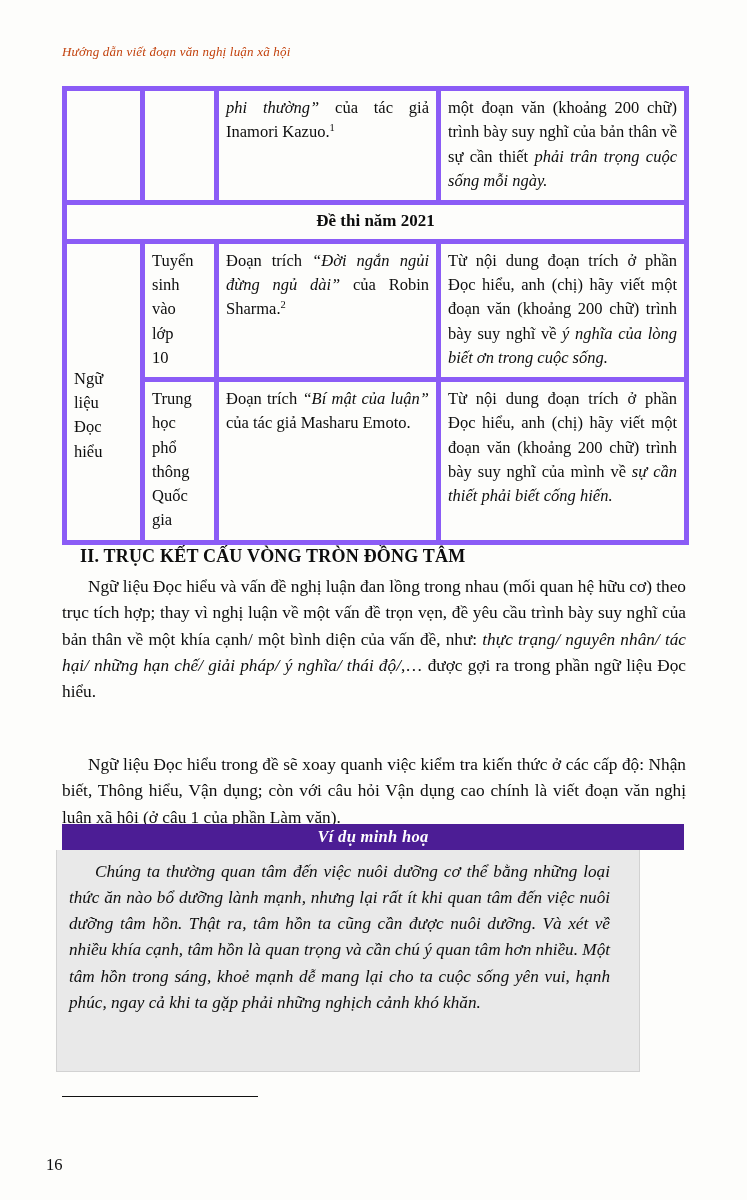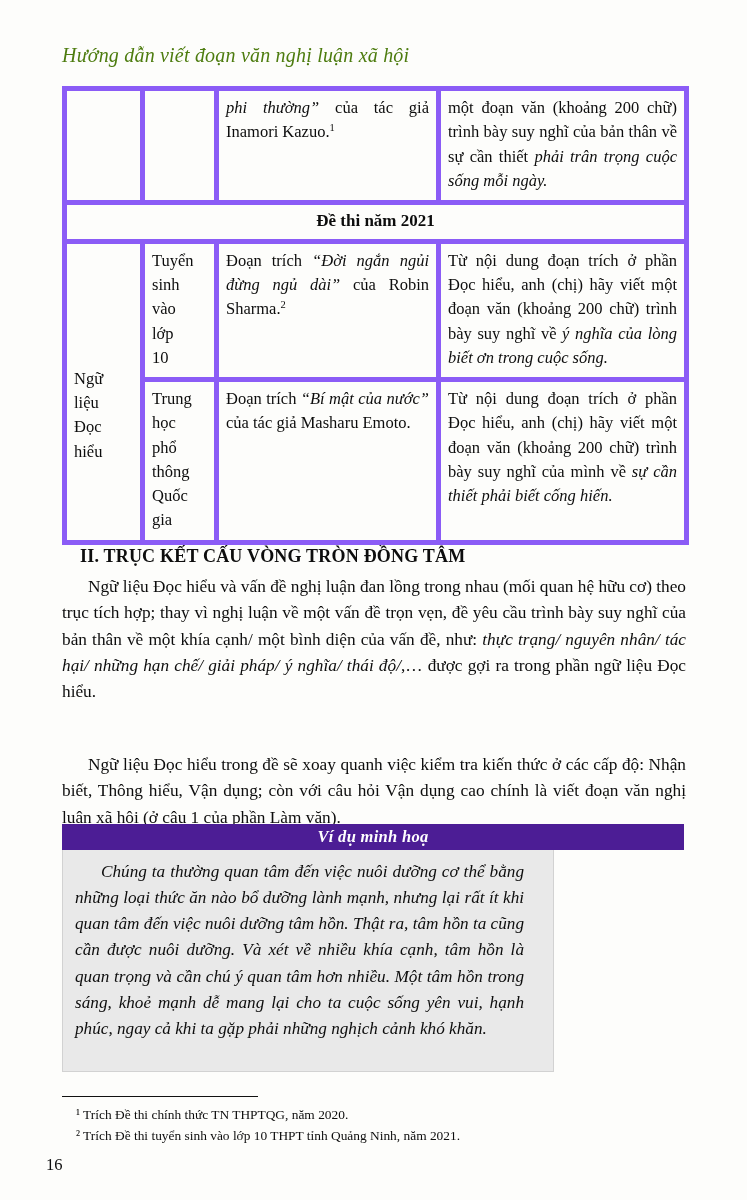--- a/index.html
+++ b/index.html
@@ -20,23 +20,23 @@
     left: 0; top: 0;
     width: 747px;
     height: 1200px;
     background: #fdfdfb;
   }
   .header {
     position: absolute;
     left: 62px;
     top: 44px;
     font-style: italic;
-    font-size: 20px;
+    font-size: 13px;
     letter-spacing: 0.2px;
-    color: #4d7c0f;
+    color: #c2410c;
   }
 
   
   .tbl {
     position: absolute;
     left: 62px;
     top: 86px;
     width: 622px;
     border-collapse: collapse;
     table-layout: fixed;
@@ -106,23 +106,23 @@
     font-weight: bold;
     font-style: italic;
     font-size: 16.5px;
     display: flex;
     align-items: center;
     justify-content: center;
     letter-spacing: 0.3px;
   }
   .example-box {
     position: absolute;
-    left: 62px;
+    left: 56px;
     top: 850px;
-    width: 492px;
+    width: 584px;
     min-height: 222px;
     background: #e9e9e9;
     border: 1px solid #d2d2d2;
     border-top: none;
     box-sizing: border-box;
     padding: 9px 29px 10px 12px;
   }
   .example-box p {
     margin: 0 0 2px 0;
     font-style: italic;
@@ -194,21 +194,21 @@
           Đoạn trích <span class="it">“Đời ngắn ngủi đừng ngủ dài”</span> của Robin Sharma.<sup>2</sup>
         </td>
         <td class="j-both">
           Từ nội dung đoạn trích ở phần Đọc hiểu, anh (chị) hãy viết một đoạn văn (khoảng 200 chữ) trình bày suy nghĩ về <span class="it">ý nghĩa của lòng biết ơn trong cuộc sống.</span>
         </td>
       </tr>
 
       <tr>
         <td>Trung<br>học<br>phổ<br>thông<br>Quốc<br>gia</td>
         <td class="sharma">
-          Đoạn trích <span class="it">“Bí mật của nước”</span> của tác giả Masharu Emoto.
+          Đoạn trích <span class="it">“Bí mật của luận”</span> của tác giả Masharu Emoto.
         </td>
         <td class="j-both">
           Từ nội dung đoạn trích ở phần Đọc hiểu, anh (chị) hãy viết một đoạn văn (khoảng 200 chữ) trình bày suy nghĩ của mình về <span class="it">sự cần thiết phải biết cống hiến.</span>
         </td>
       </tr>
     </tbody>
   </table>
 
   <div class="section-title">II. TRỤC KẾT CẤU VÒNG TRÒN ĐỒNG TÂM</div>
 
@@ -220,19 +220,15 @@
     <span class="ind"></span>Ngữ liệu Đọc hiểu trong đề sẽ xoay quanh việc kiểm tra kiến thức ở các cấp độ: Nhận biết, Thông hiểu, Vận dụng; còn với câu hỏi Vận dụng cao chính là viết đoạn văn nghị luận xã hội (ở câu 1 của phần Làm văn).
   </div>
 
   <div class="example-bar">Ví dụ minh hoạ</div>
 
   <div class="example-box">
     <p><span class="ind"></span>Chúng ta thường quan tâm đến việc nuôi dưỡng cơ thể bằng những loại thức ăn nào bổ dưỡng lành mạnh, nhưng lại rất ít khi quan tâm đến việc nuôi dưỡng tâm hồn. Thật ra, tâm hồn ta cũng cần được nuôi dưỡng. Và xét về nhiều khía cạnh, tâm hồn là quan trọng và cần chú ý quan tâm hơn nhiều. Một tâm hồn trong sáng, khoẻ mạnh dễ mang lại cho ta cuộc sống yên vui, hạnh phúc, ngay cả khi ta gặp phải những nghịch cảnh khó khăn.</p>
   </div>
 
   <div class="fn-rule"></div>
-  <div class="footnotes">
-    <div>¹ Trích Đề thi chính thức TN THPTQG, năm 2020.</div>
-    <div>² Trích Đề thi tuyển sinh vào lớp 10 THPT tỉnh Quảng Ninh, năm 2021.</div>
-  </div>
 
   <div class="pagenum">16</div>
 </div>
 
 </body></html>

